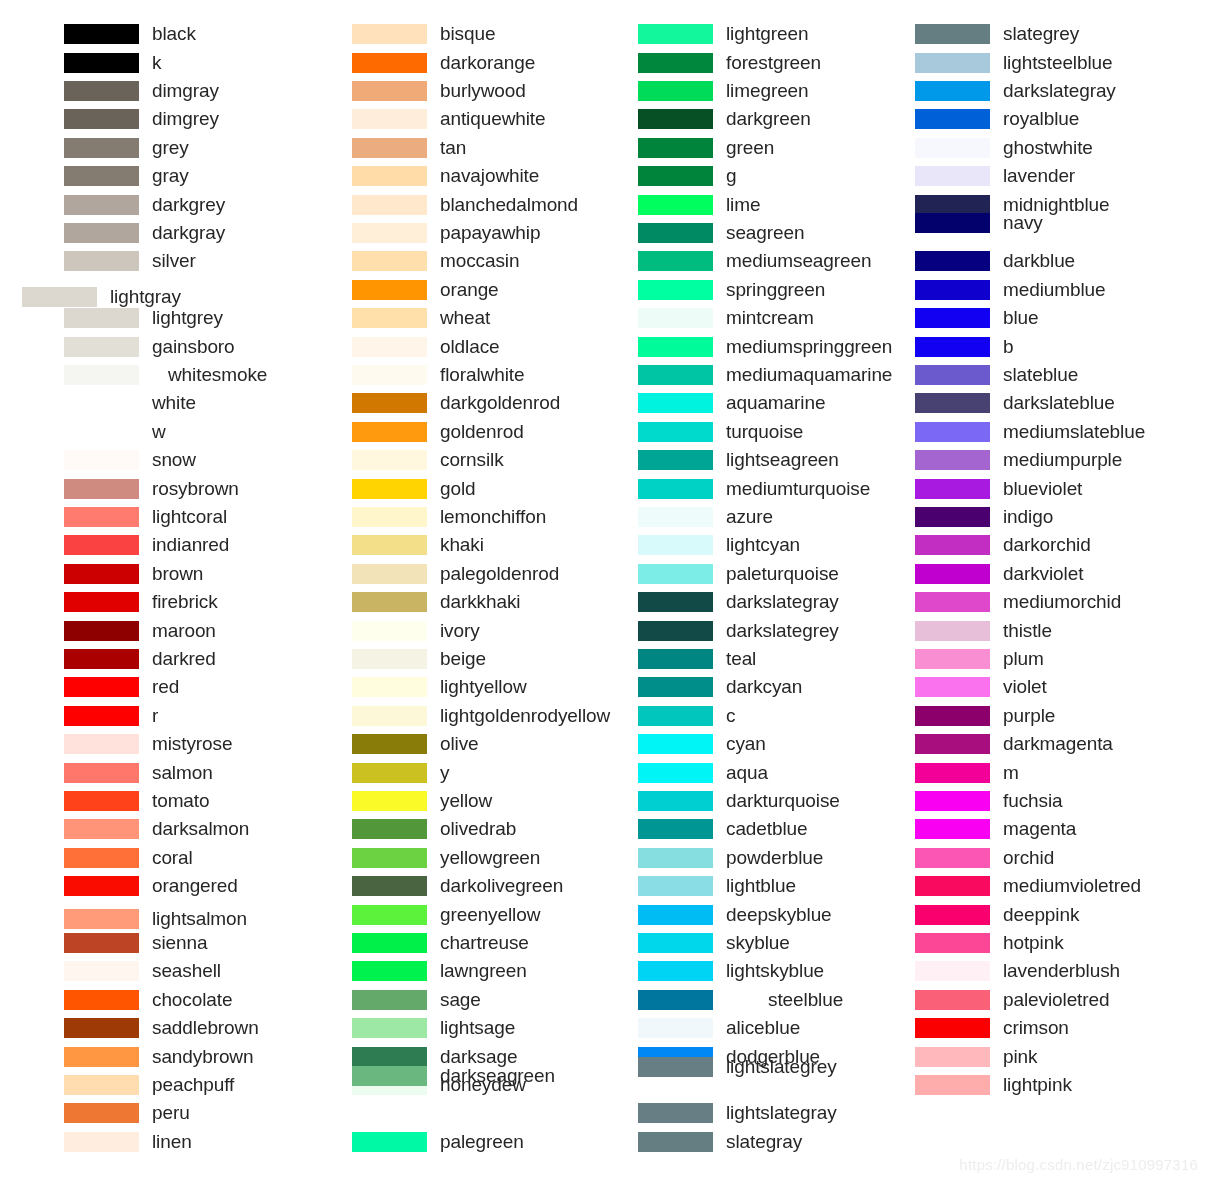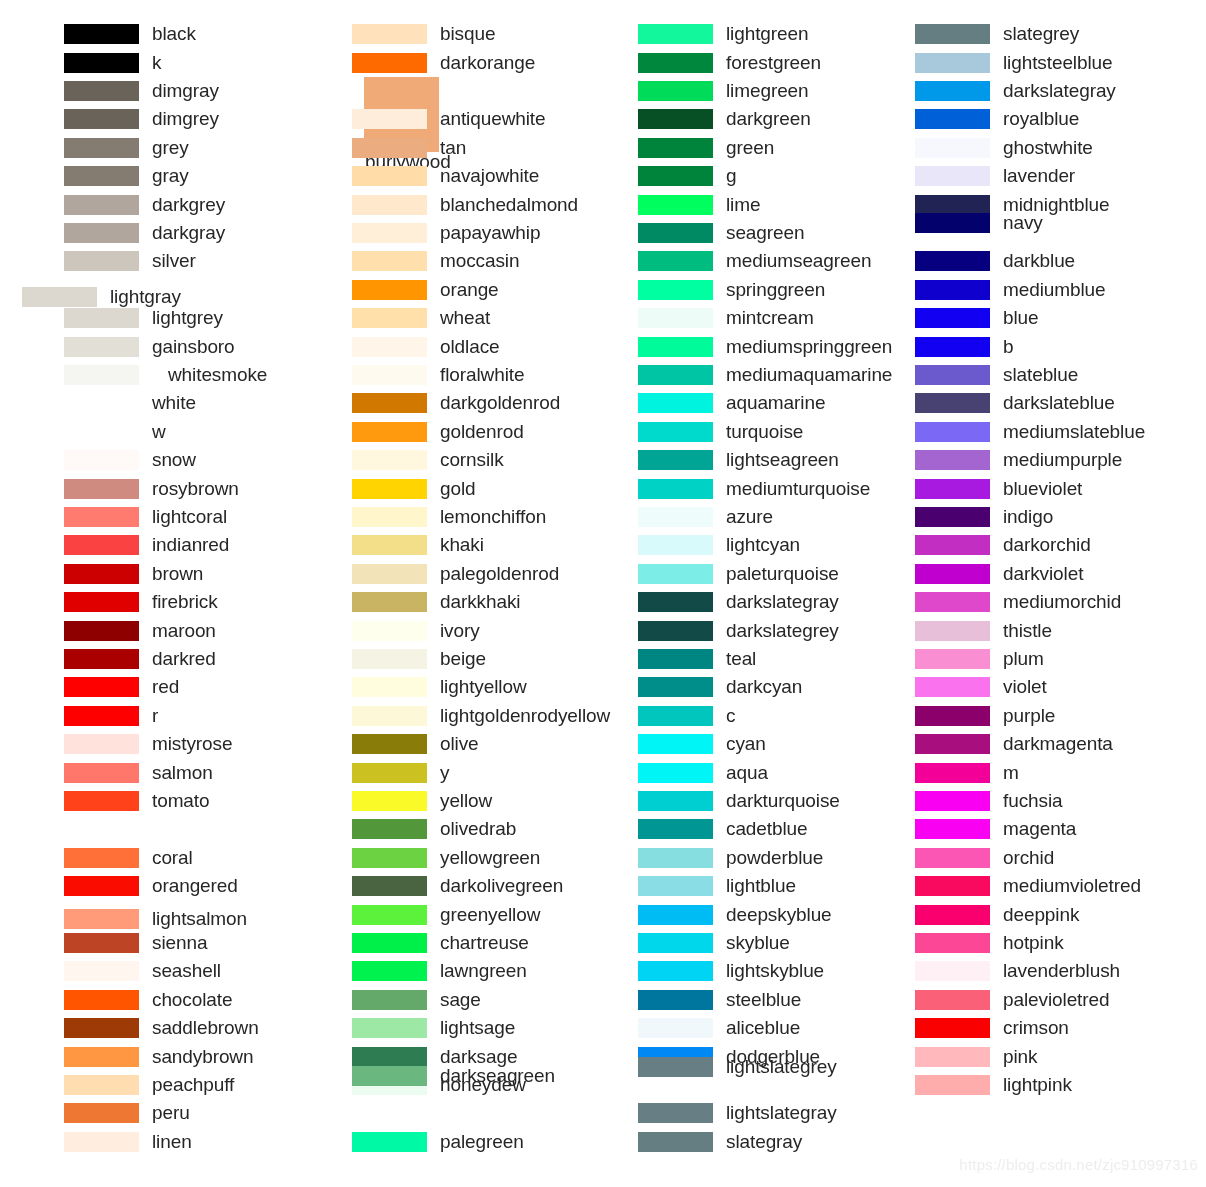--- a/index.html
+++ b/index.html
@@ -179,20 +179,24 @@
         <span class="color-label">mistyrose</span>
       </div>
       <div class="color-row" style="top: 758.4px;">
         <span class="swatch" title="#FF766A" style="background-color: rgb(255, 118, 106);"></span>
         <span class="color-label">salmon</span>
       </div>
       <div class="color-row" style="top: 786.8px;">
         <span class="swatch" title="#FF421A" style="background-color: rgb(255, 66, 26);"></span>
         <span class="color-label">tomato</span>
       </div>
+      <div class="color-row" style="top: 815.2px;">
+        <span class="swatch" title="#FF9478" style="background-color: rgb(255, 148, 120);"></span>
+        <span class="color-label">darksalmon</span>
+      </div>
       <div class="color-row" style="top: 843.6px;">
         <span class="swatch" title="#FF7038" style="background-color: rgb(255, 112, 56);"></span>
         <span class="color-label">coral</span>
       </div>
       <div class="color-row" style="top: 872px;">
         <span class="swatch" title="#FA0C00" style="background-color: rgb(250, 12, 0);"></span>
         <span class="color-label">orangered</span>
       </div>
       <div class="color-row" style="top: 905px;">
         <span class="swatch" title="#FF9B78" style="background-color: rgb(255, 155, 120);"></span>
@@ -233,21 +237,21 @@
     </div>
     <div class="color-column col-1">
       <div class="color-row" style="top: 20px;">
         <span class="swatch" title="#FFE2BC" style="background-color: rgb(255, 226, 188);"></span>
         <span class="color-label">bisque</span>
       </div>
       <div class="color-row" style="top: 48.4px;">
         <span class="swatch" title="#FF6A00" style="background-color: rgb(255, 106, 0);"></span>
         <span class="color-label">darkorange</span>
       </div>
-      <div class="color-row" style="top: 76.8px; flex-direction: column;">
+      <div class="color-row" style="top: 76.8px;">
         <span class="swatch" title="#F0AA78" style="background-color: rgb(240, 170, 120);"></span>
         <span class="color-label">burlywood</span>
       </div>
       <div class="color-row" style="top: 105.2px;">
         <span class="swatch" title="#FFEDDB" style="background-color: rgb(255, 237, 219);"></span>
         <span class="color-label">antiquewhite</span>
       </div>
       <div class="color-row" style="top: 133.6px;">
         <span class="swatch" title="#EBAC80" style="background-color: rgb(235, 172, 128);"></span>
         <span class="color-label">tan</span>
@@ -523,21 +527,21 @@
         <span class="color-label">deepskyblue</span>
       </div>
       <div class="color-row" style="top: 928.8px;">
         <span class="swatch" title="#00D7EA" style="background-color: rgb(0, 215, 234);"></span>
         <span class="color-label">skyblue</span>
       </div>
       <div class="color-row" style="top: 957.2px;">
         <span class="swatch" title="#00D4F4" style="background-color: rgb(0, 212, 244);"></span>
         <span class="color-label">lightskyblue</span>
       </div>
-      <div class="color-row" style="top: 985.6px;">
+      <div class="color-row" style="top: 985.6px; gap: 42px;">
         <span class="swatch" title="#00769E" style="background-color: rgb(0, 118, 158);"></span>
         <span class="color-label">steelblue</span>
       </div>
       <div class="color-row" style="top: 1014px;">
         <span class="swatch" title="#F0F8FC" style="background-color: rgb(240, 248, 252);"></span>
         <span class="color-label">aliceblue</span>
       </div>
       <div class="color-row" style="top: 1042.4px;">
         <span class="swatch" title="#0089F5" style="background-color: rgb(0, 137, 245);"></span>
         <span class="color-label">dodgerblue</span>

